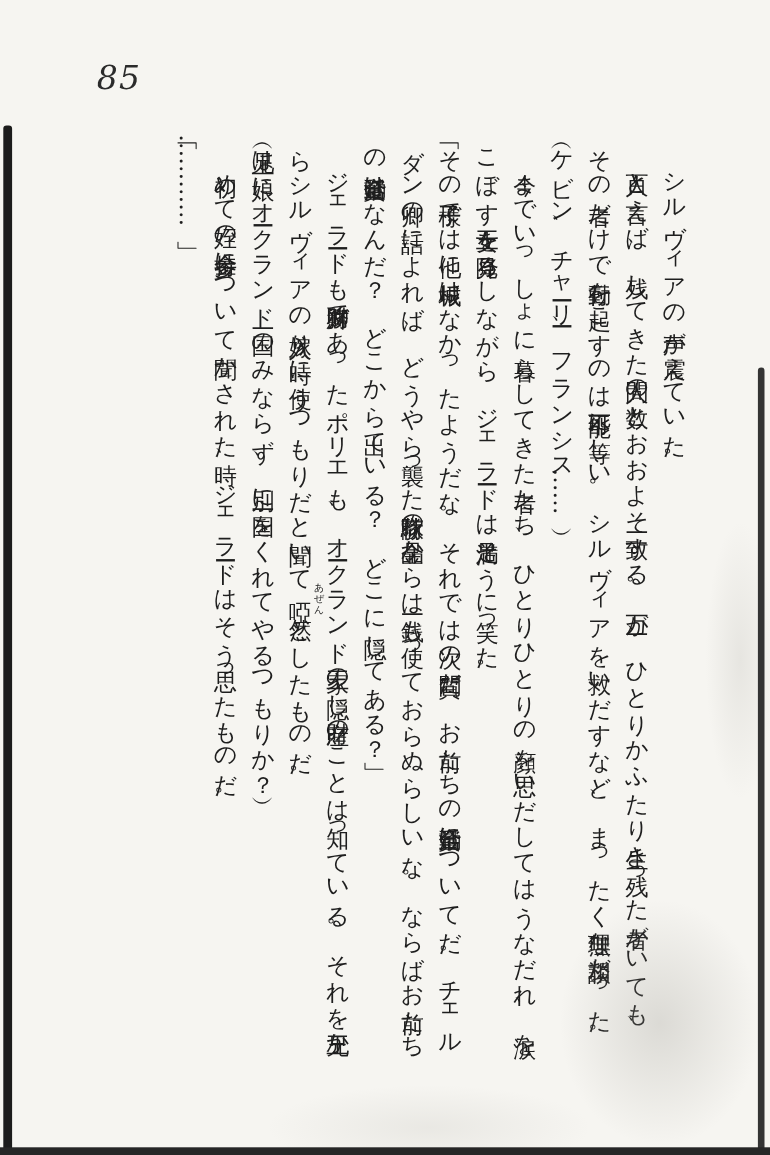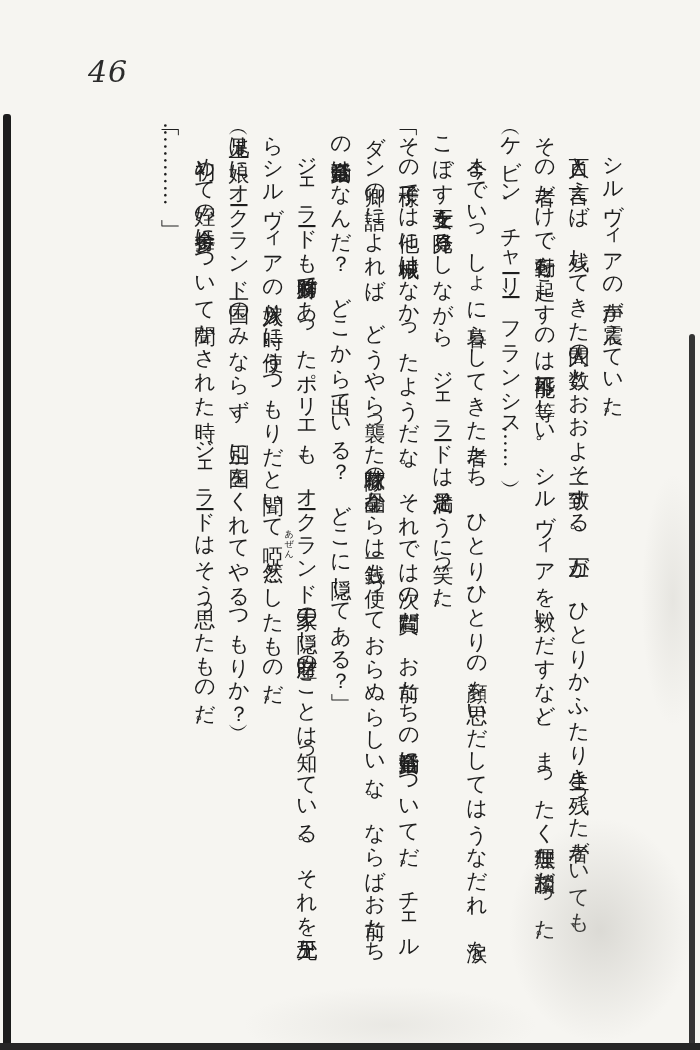--- a/index.html
+++ b/index.html
@@ -50,21 +50,21 @@
     margin:0;padding:0;text-indent:0;
   }
   ruby{ruby-position:over;}
   rt{font-size:9px;color:var(--ink);}
 </style>
 </head>
 <body>
 
 <div class="page">
 
-  <div class="page-number">46</div>
+  <div class="page-number">85</div>
 
   <div class="body-text">
       <p>　シルヴィアの声が震えていた。</p>
       <p>　百人と言えば、残してきた人間の数とおおよそ一致する。万が一、ひとりかふたり生き残った者がいても、その者だけで行動を起こすのは不可能に等しい。シルヴィアを救いだすなど、まったく無理な相談だった。</p>
       <p>（ケビン、チャーリー、フランシス……）</p>
       <p>　今までいっしょに暮らしてきた者たち、ひとりひとりの顔を思いだしてはうなだれ、涙をこぼす王女を見降ろしながら、ジェラードは満足そうに笑った。</p>
       <p>「その様子では他に根城はなかったようだな。それでは次の質問だ。お前たちの活動資金についてだ。チェルダン卿の話によれば、どうやら襲った荷駄隊の金品からは一銭も使っておらぬらしいな。ならばお前たちの活動資金はなんだ？　どこから出ている？　どこに隠してある？」</p>
       <p>　ジェラードも財務卿であったポリエも、オークランド王家の隠し財産のことは知っている。それを兄王からシルヴィアの嫁入り時に使うつもりだと聞いて<ruby>啞然<rt>あぜん</rt></ruby>としたものだ。</p>
       <p>（兄上は娘にオークランド一国のみならず、別に一国をくれてやるつもりか？）</p>
       <p>　初めて姪の持参金について聞かされた時、ジェラードはそう思ったものだ。</p>

